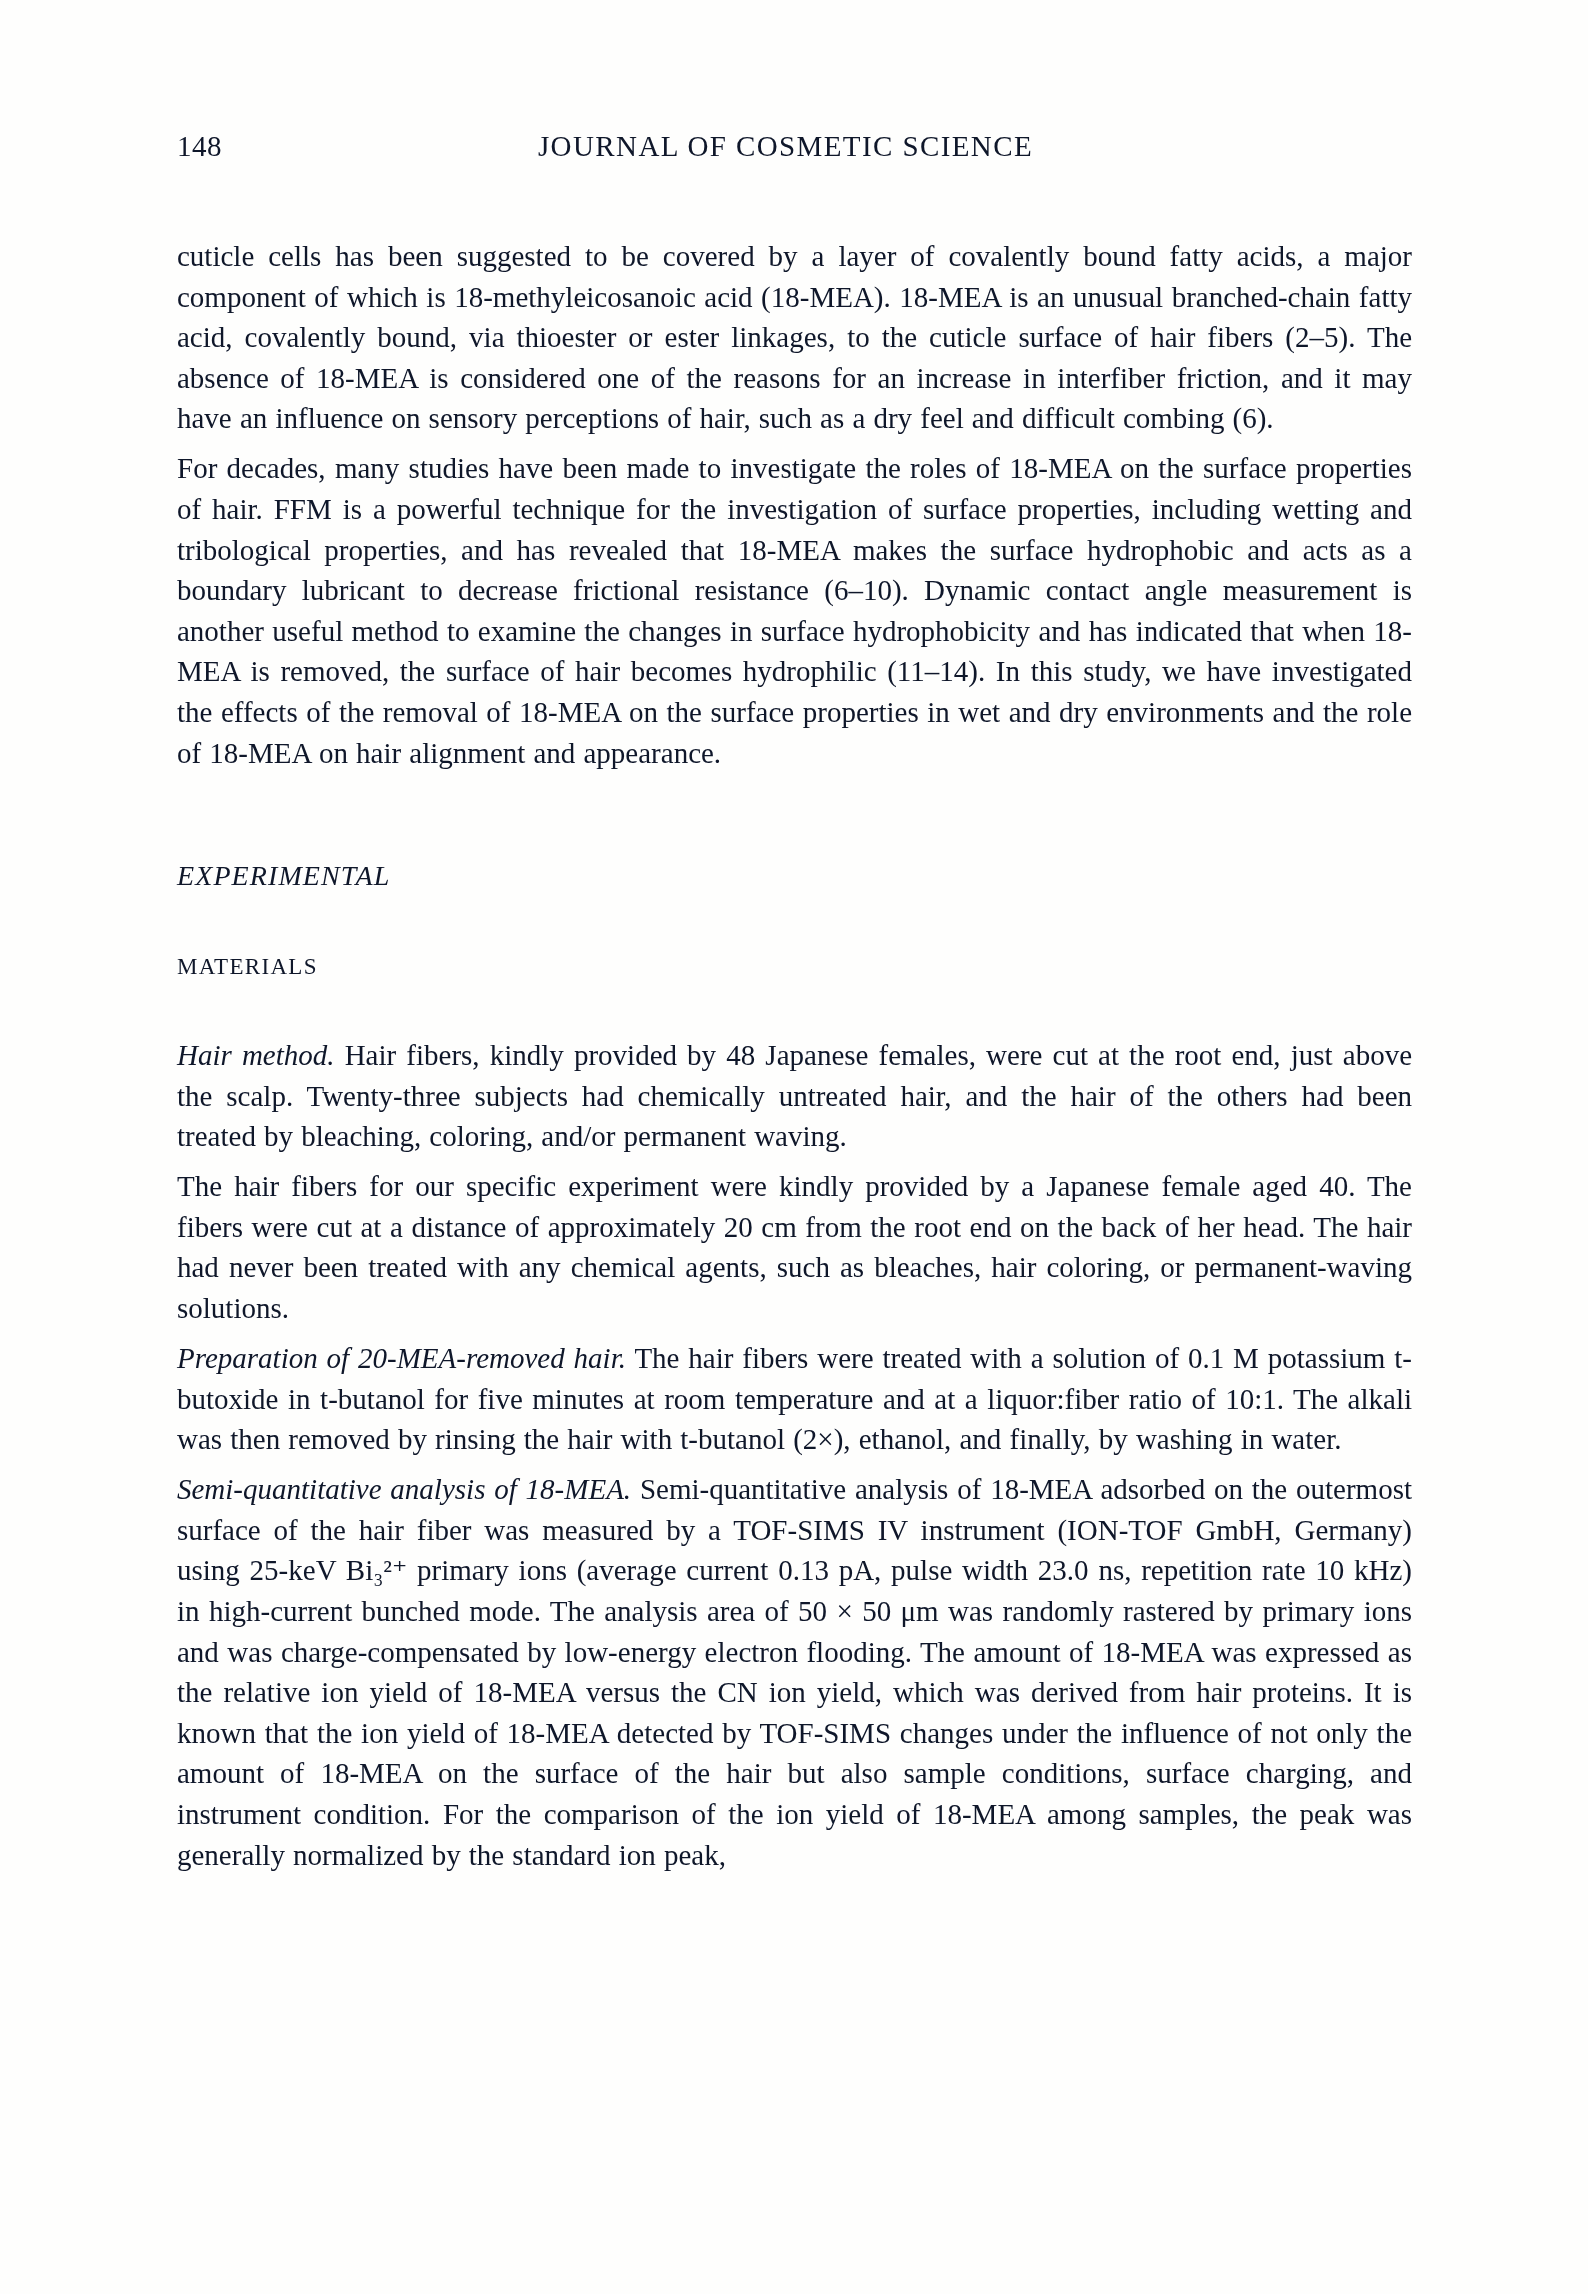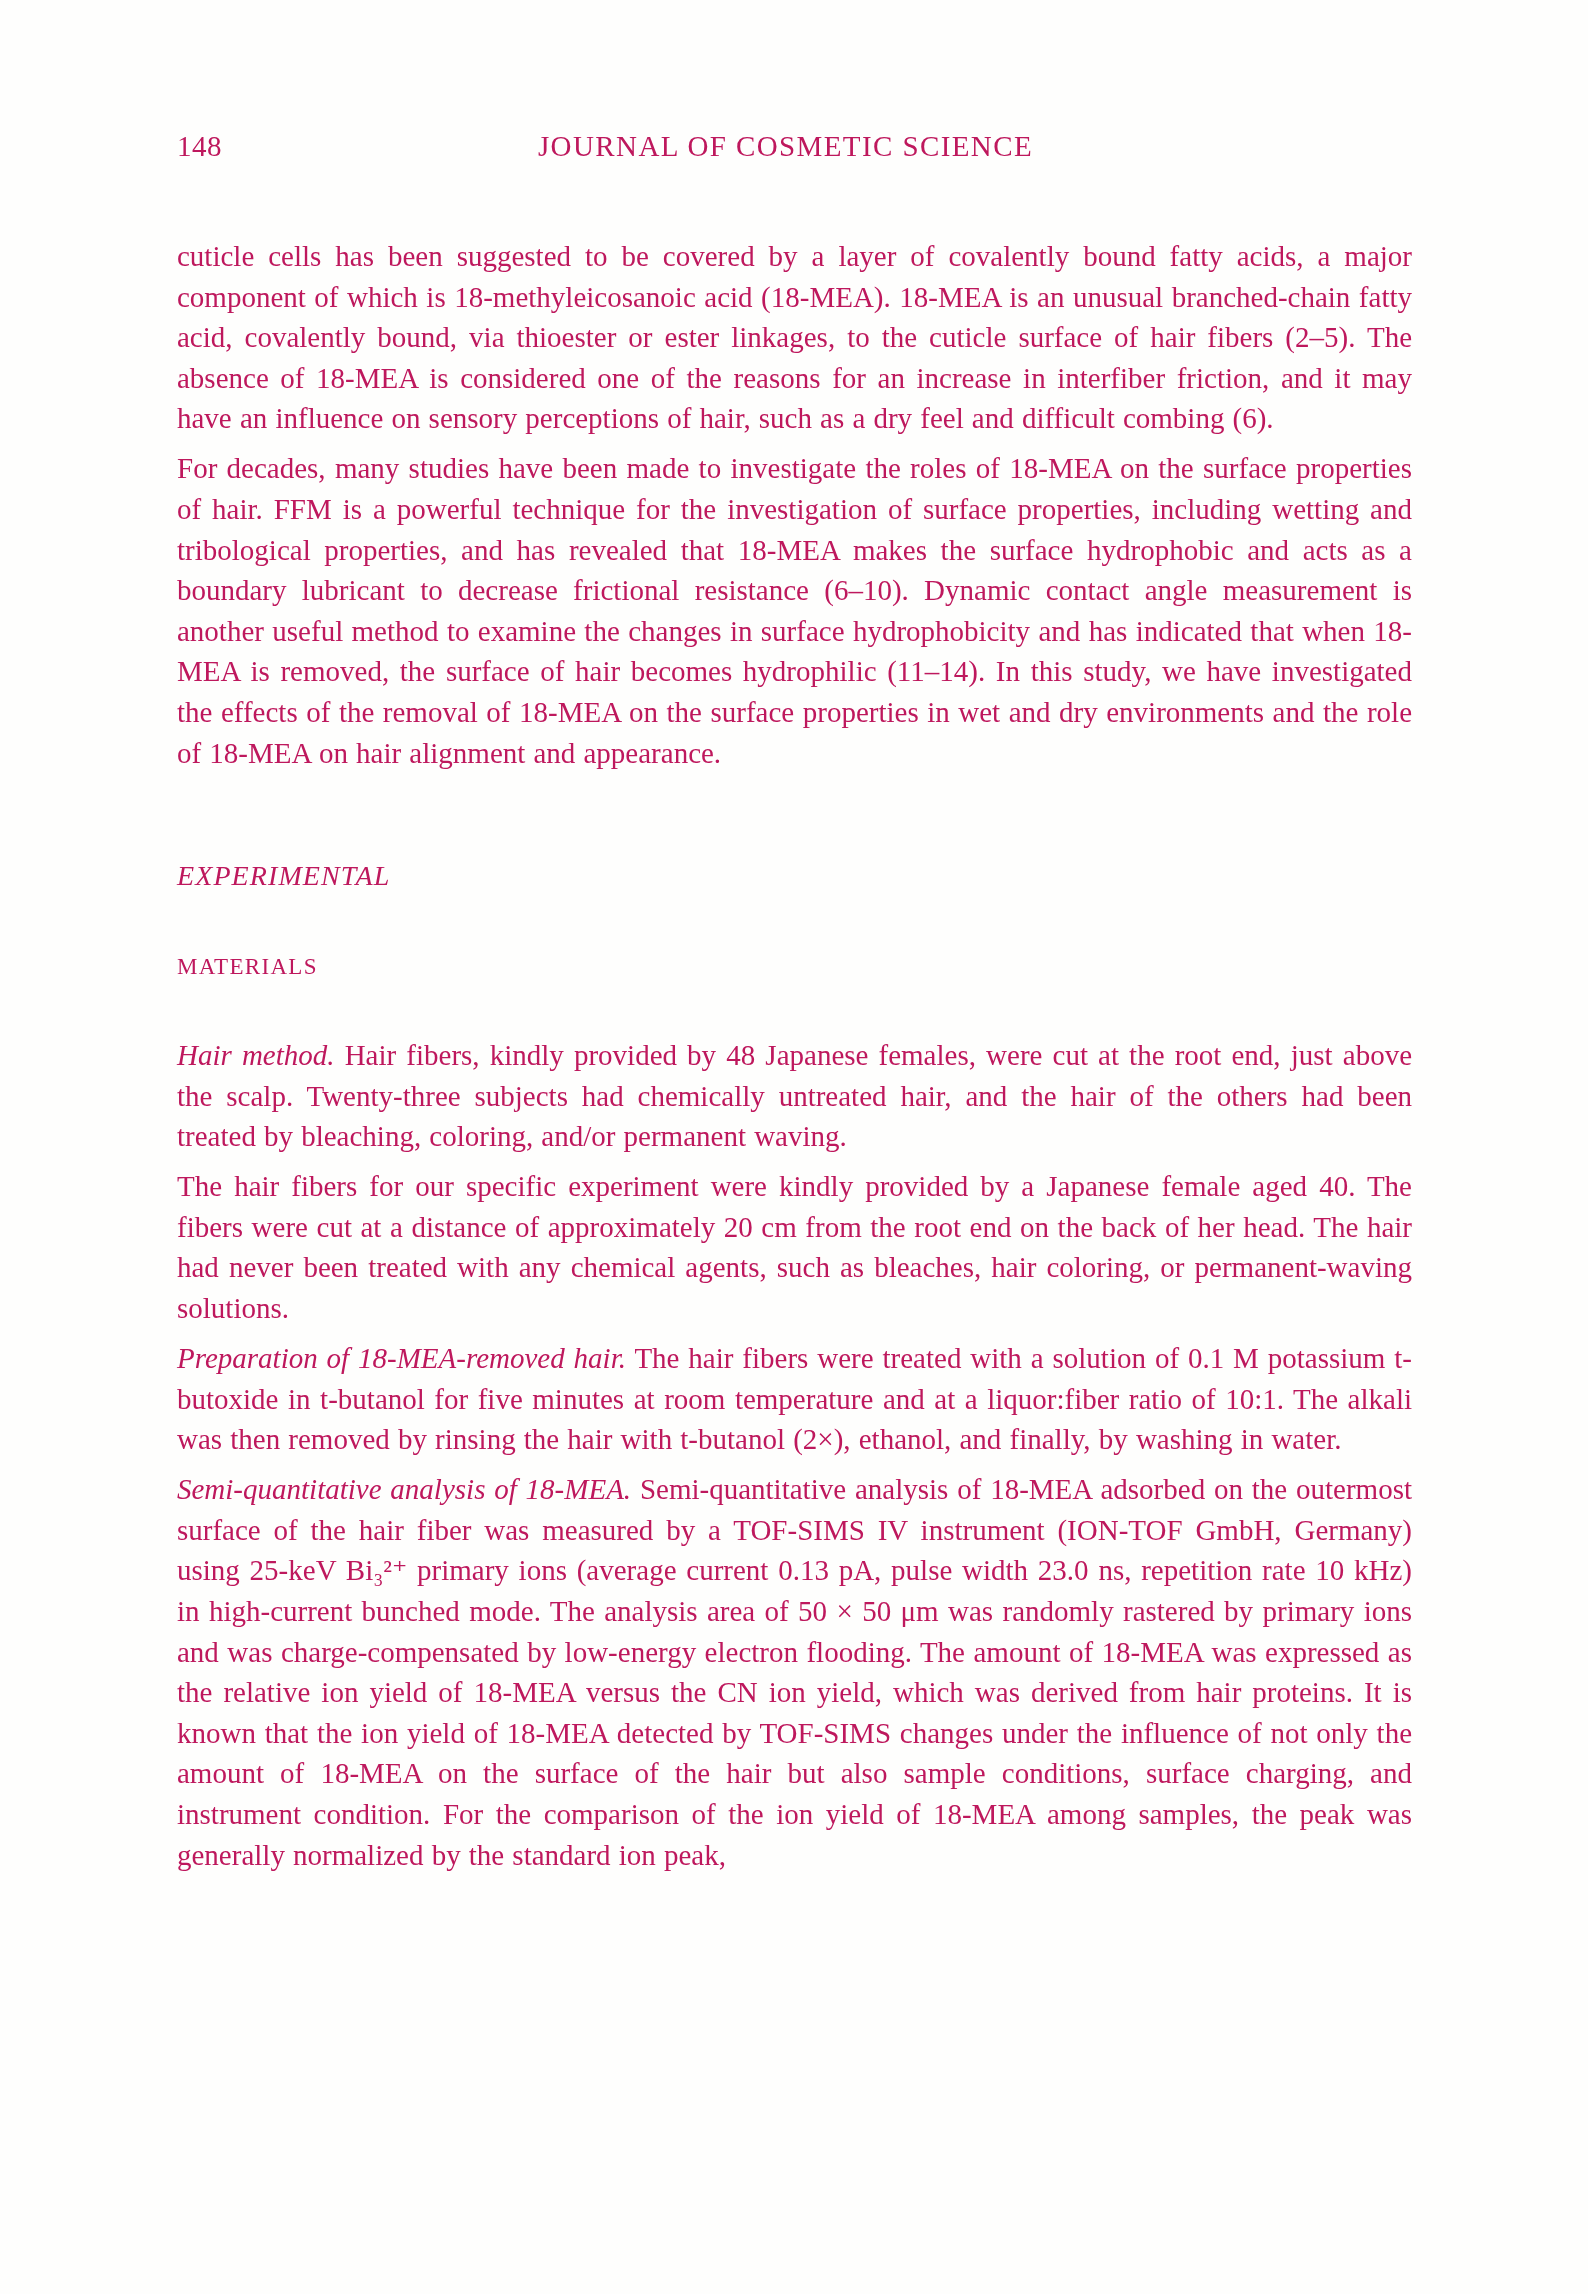--- a/index.html
+++ b/index.html
@@ -7,21 +7,21 @@
     margin: 0;
     padding: 0;
     background: #ffffff;
   }
   .page {
     position: relative;
     width: 1589px;
     height: 2295px;
     margin: 0 auto;
     background: #fefefd;
-    color: #be185d;
+    color: #0f172a;
     font-family: "Liberation Serif", "DejaVu Serif", serif;
     padding: 130px 177px 0 177px;
     overflow: hidden;
   }
   .page-header {
     position: relative;
     height: 40px;
     margin-bottom: 66px;
   }
   .page-number {
@@ -93,21 +93,21 @@
 
     <p>
       <span class="lead-italic">Hair method.</span><span> Hair fibers, kindly provided by 48 Japanese females, were cut at the root end, just above the scalp. Twenty-three subjects had chemically untreated hair, and the hair of the others had been treated by bleaching, coloring, and/or permanent waving.</span>
     </p>
 
     <p>
       <span>The hair fibers for our specific experiment were kindly provided by a Japanese female aged 40. The fibers were cut at a distance of approximately 20 cm from the root end on the back of her head. The hair had never been treated with any chemical agents, such as bleaches, hair coloring, or permanent-waving solutions.</span>
     </p>
 
     <p>
-      <span class="lead-italic">Preparation of 18-MEA-removed hair.</span><span> The hair fibers were treated with a solution of 0.1 M potassium t-butoxide in t-butanol for five minutes at room temperature and at a liquor:fiber ratio of 10:1. The alkali was then removed by rinsing the hair with t-butanol (2×), ethanol, and finally, by washing in water.</span>
+      <span class="lead-italic">Preparation of 20-MEA-removed hair.</span><span> The hair fibers were treated with a solution of 0.1 M potassium t-butoxide in t-butanol for five minutes at room temperature and at a liquor:fiber ratio of 10:1. The alkali was then removed by rinsing the hair with t-butanol (2×), ethanol, and finally, by washing in water.</span>
     </p>
 
 
     <p>
       <span class="lead-italic">Semi-quantitative analysis of 18-MEA.</span><span> Semi-quantitative analysis of 18-MEA adsorbed on the outermost surface of the hair fiber was measured by a TOF-SIMS IV instrument (ION-TOF GmbH, Germany) using 25-keV Bi₃²⁺ primary ions (average current 0.13 pA, pulse width 23.0 ns, repetition rate 10 kHz) in high-current bunched mode. The analysis area of 50 × 50 μm was randomly rastered by primary ions and was charge-compensated by low-energy electron flooding. The amount of 18-MEA was expressed as the relative ion yield of 18-MEA versus the CN ion yield, which was derived from hair proteins. It is known that the ion yield of 18-MEA detected by TOF-SIMS changes under the influence of not only the amount of 18-MEA on the surface of the hair but also sample conditions, surface charging, and instrument condition. For the comparison of the ion yield of 18-MEA among samples, the peak was generally normalized by the standard ion peak,</span>
     </p>
 
   </main>
 
 </div>

